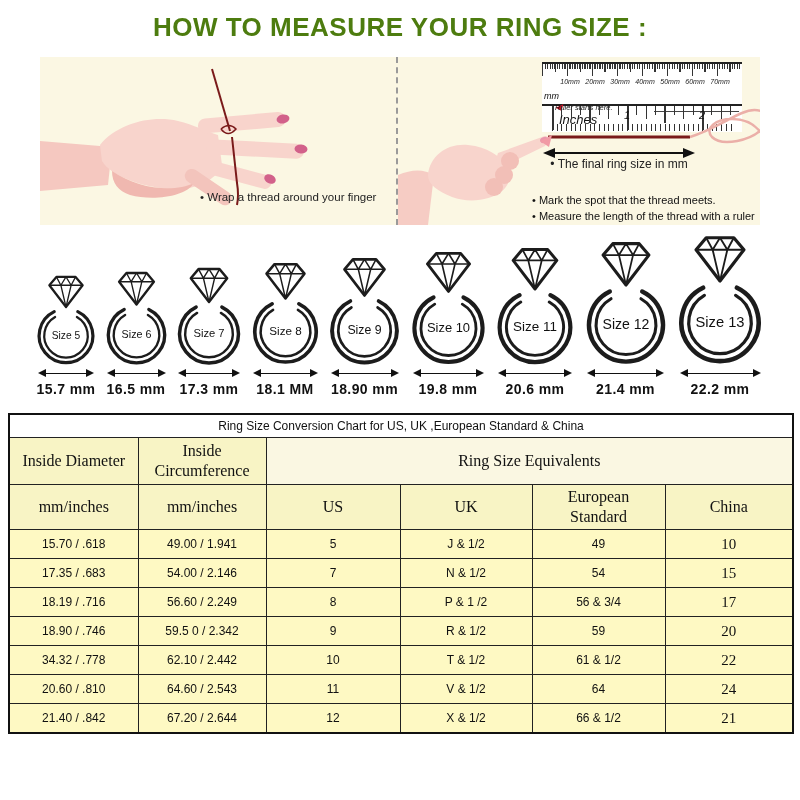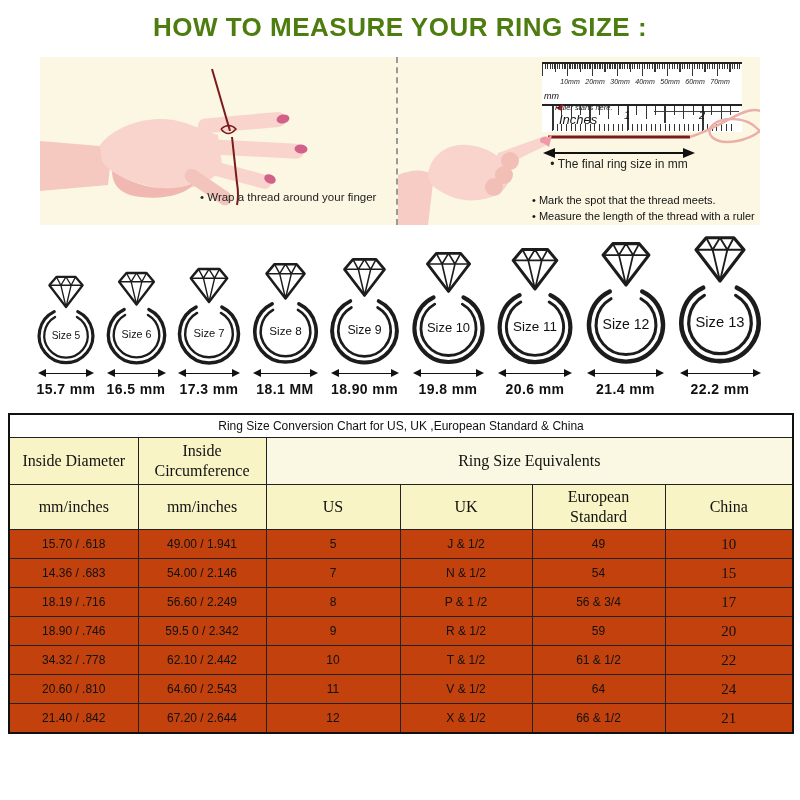--- a/index.html
+++ b/index.html
@@ -63,21 +63,21 @@
   
   .table-wrap{margin:16px 8px 0;}
   table{width:784px;border-collapse:collapse;table-layout:fixed;border:2px solid #111;}
   th,td{border:1px solid #222;text-align:center;vertical-align:middle;padding:0 6px;}
   .t-title td{height:22px;font-size:12px;background:#fff;font-weight:normal;}
   .hserif{font-family:"Liberation Serif",serif;font-weight:normal;font-size:16px;line-height:1.25;}
   .t-h1 th{height:46px;}
   .t-h2 th{height:44px;}
   .c-yellow{background:#F8F4C5;}
   .c-cream{background:#FAF7E2;}
-  tbody td{height:28px;font-size:12px;background:#c2410c;}
+  tbody td{height:28px;font-size:12px;background:#fef9c3;}
   tbody td.serif-cell{font-family:"Liberation Serif",serif;font-size:15px;}
 </style>
 </head>
 <body>
 
 <div class="page">
 
   <div class="page-title">HOW TO MEASURE YOUR RING SIZE :</div>
 
   <div class="panels">
@@ -371,21 +371,21 @@
             <td>15.70 / .618</td>
             <td>49.00 / 1.941</td>
             <td>5</td>
             <td>J &amp; 1/2</td>
             <td>49</td>
             <td class="serif-cell">10</td>
           </tr>
 
 
           <tr>
-            <td>14.36 / .683</td>
+            <td>17.35 / .683</td>
             <td>54.00 / 2.146</td>
             <td>7</td>
             <td>N &amp; 1/2</td>
             <td>54</td>
             <td class="serif-cell">15</td>
           </tr>
 
           <tr>
             <td>18.19 / .716</td>
             <td>56.60 / 2.249</td>

